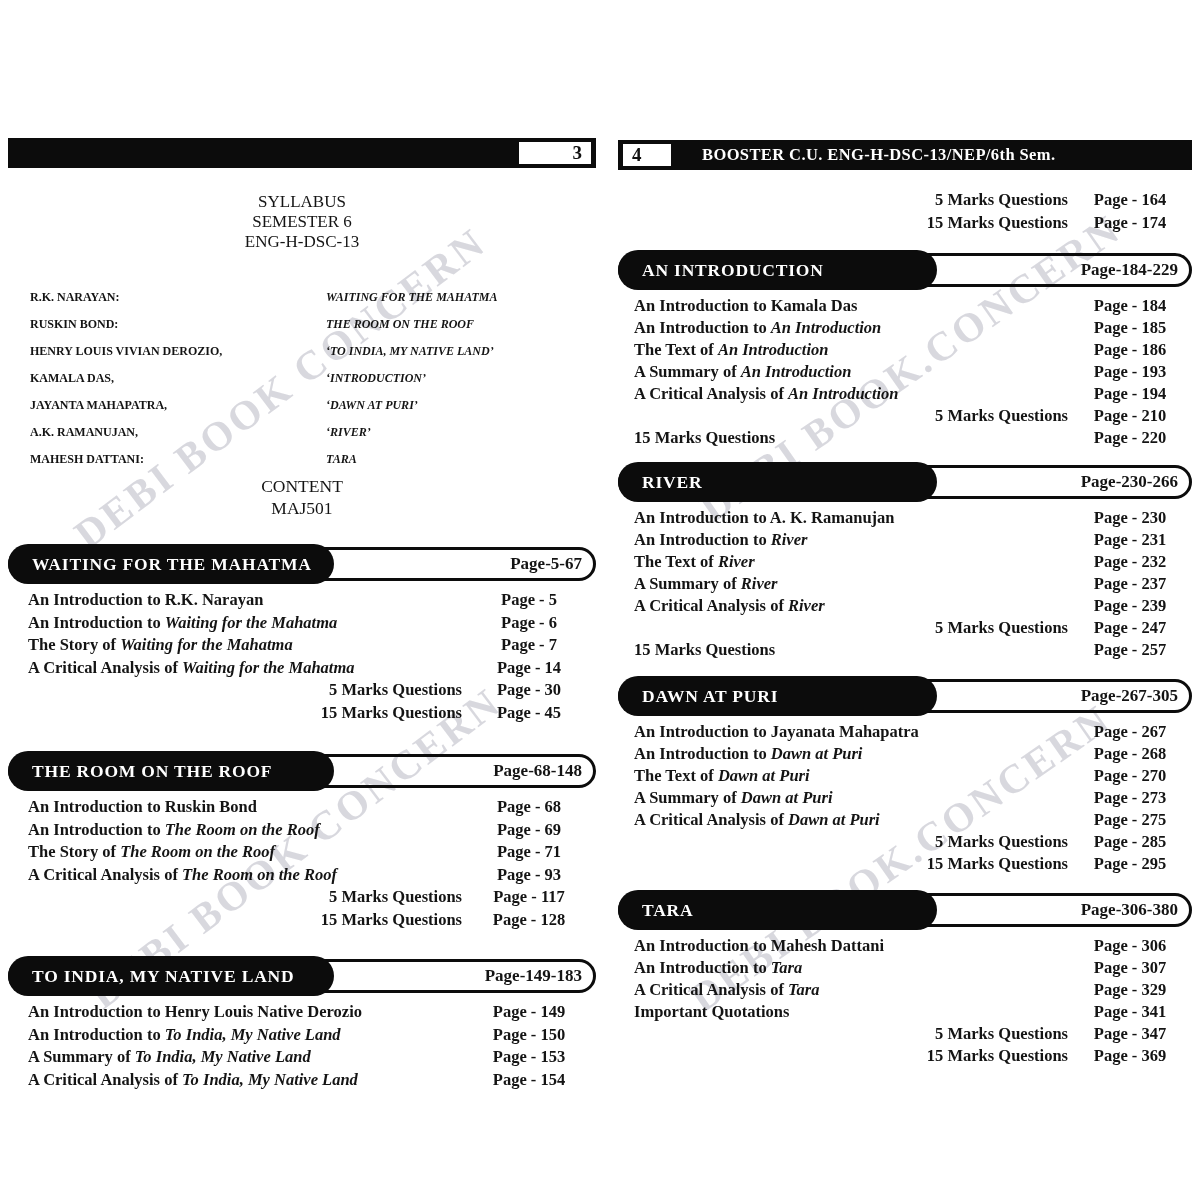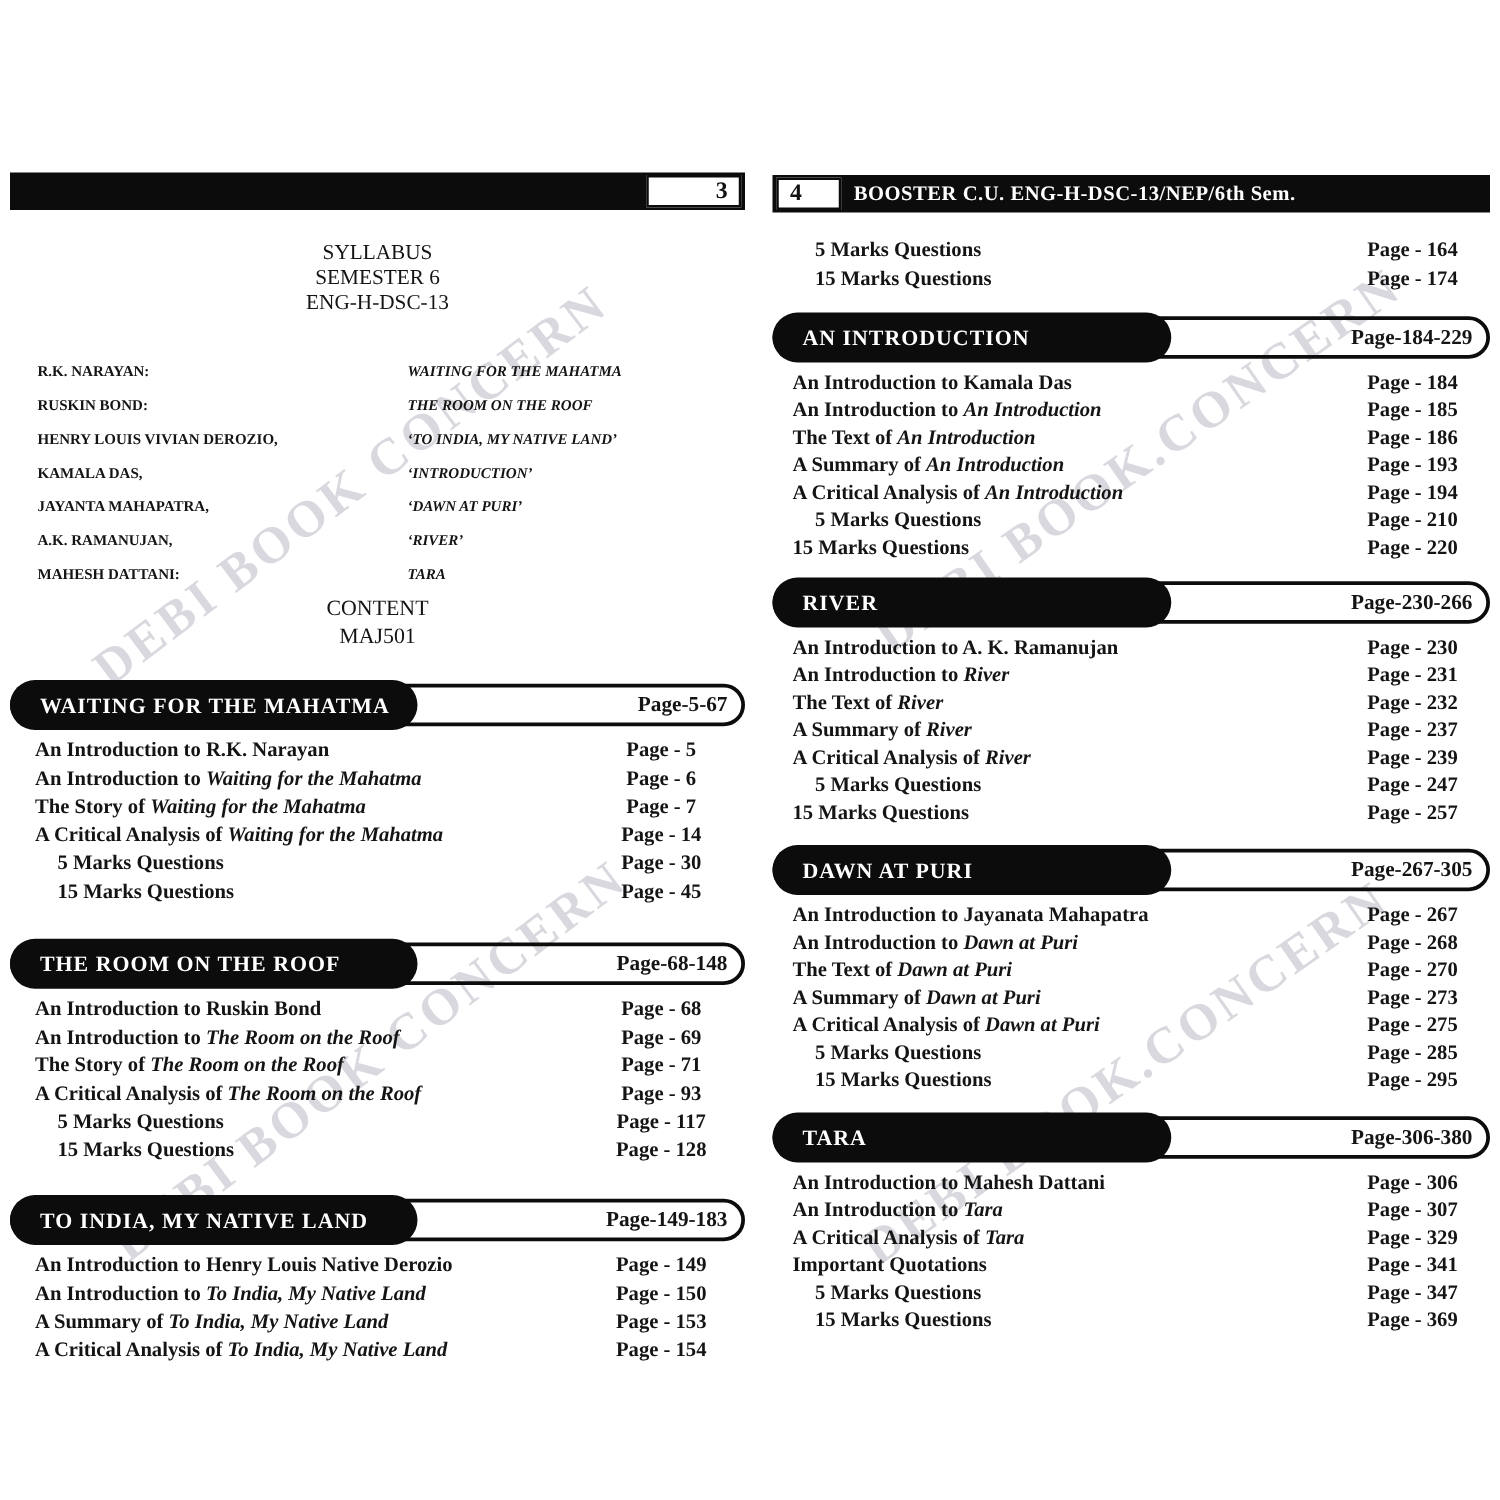--- a/index.html
+++ b/index.html
@@ -20,21 +20,21 @@
   #right-col .topbar { margin-top: 140px; }
   .pagenum-box {
     position: absolute; top: 2px; bottom: 2px; width: 76px;
     background: #ffffff; border: 2px solid #0c0c0c;
     display: flex; align-items: center;
     font-weight: bold; font-size: 19px; color: #111;
   }
   #left-col .pagenum-box  { right: 3px; justify-content: flex-end; padding-right: 9px; }
   #right-col .pagenum-box { left: 3px; width: 52px; justify-content: flex-start; padding-left: 9px; }
   .topbar-title {
-    position: absolute; left: 65px; top: 0; bottom: 0;
+    position: absolute; left: 84px; top: 0; bottom: 0;
     display: flex; align-items: center;
     color: #ffffff; font-weight: bold; font-size: 16.5px; letter-spacing: 0.4px;
   }
 
   
   .center-block { text-align: center; font-weight: normal; }
   .syllabus { margin-top: 24px; font-size: 17px; line-height: 20px; }
   .content-head { margin-top: 8px; font-size: 17.5px; line-height: 22px; }
 
   
@@ -59,21 +59,21 @@
     position: absolute; right: 14px; top: 0; bottom: 0;
     display: flex; align-items: center; font-weight: bold; font-size: 17px;
   }
 
   
   .items { margin-top: 6px; }
   .item-row { display: flex; align-items: baseline; font-weight: bold; font-size: 16.5px; }
   #left-col  .item-row { height: 22.5px; padding-left: 20px; }
   #right-col .item-row { height: 22px;   padding-left: 16px; }
   .item-text { flex: 1; white-space: nowrap; overflow: hidden; }
-  .item-row.indent .item-text { padding-left: 18px; }
+  .item-row.indent .item-text { padding-left: 18px; text-align: right; }
   .item-page { flex: none; white-space: nowrap; text-align: center; }
   #left-col  .item-page { width: 134px; }
   #right-col .item-page { width: 124px; }
   .ital { font-style: italic; }
 
   
   #left-col .pill-row.s0 { margin-top: 25px; }
   #left-col .pill-row.s1 { margin-top: 26px; }
   #left-col .pill-row.s2 { margin-top: 24px; }
   #right-col .items.continuation { margin-top: 20px; }

